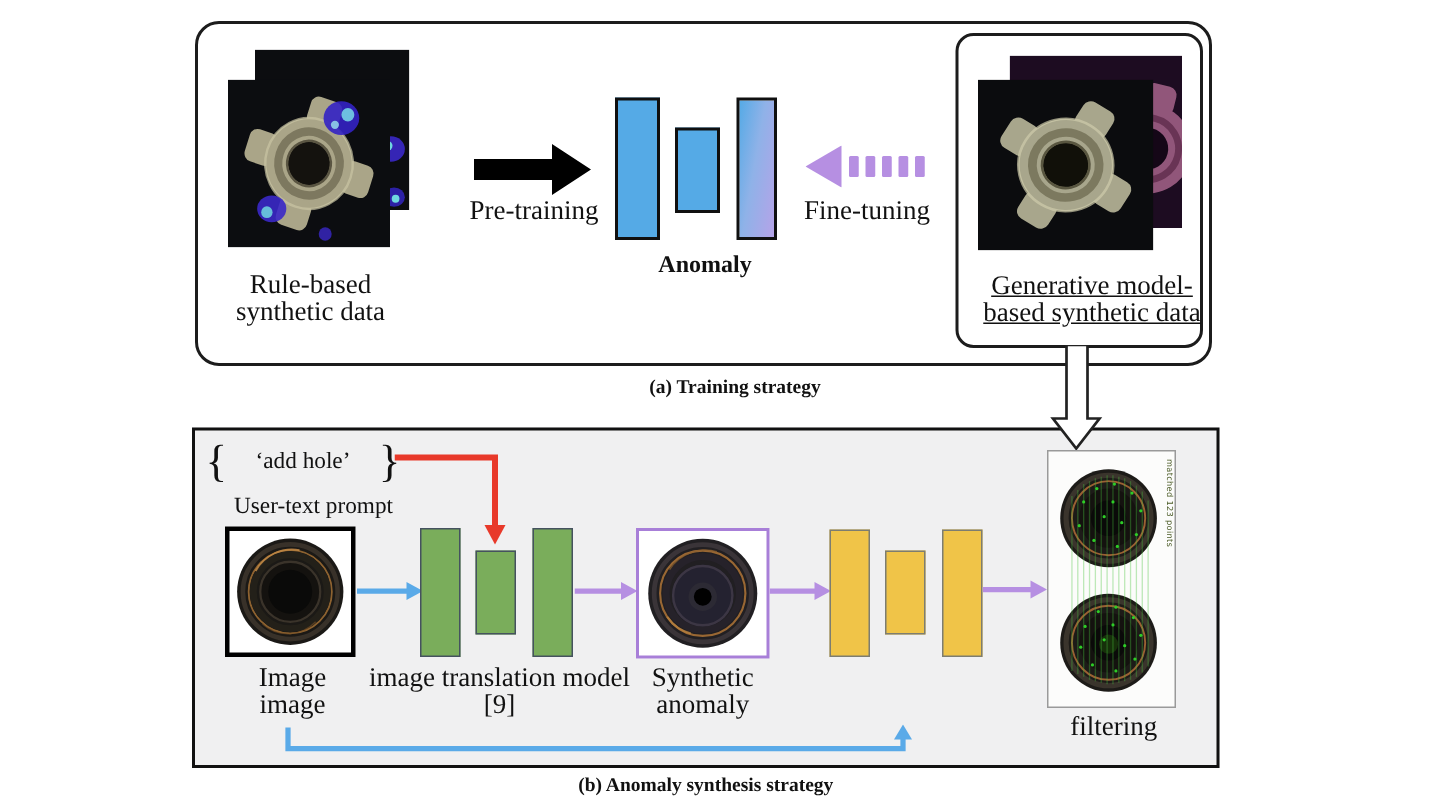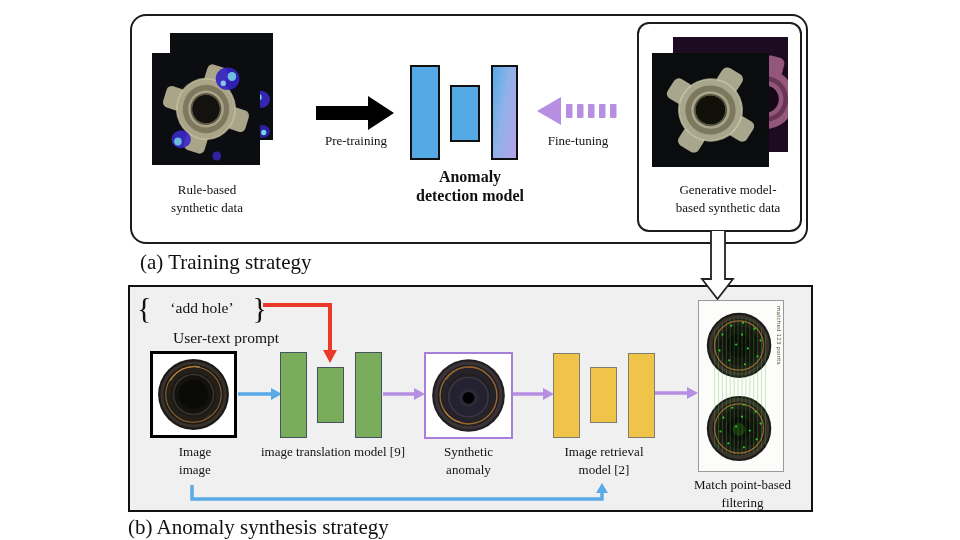--- a/index.html
+++ b/index.html
@@ -12,23 +12,23 @@
 
   
   .panel-a { left:130px; top:14px; width:678px; height:230px;
     border:2px solid #1c1c1c; border-radius:16px; background:#fff; }
   .gen-box { left:637px; top:22px; width:165px; height:210px;
     border:2px solid #1c1c1c; border-radius:12px; background:#fff; }
   .panel-b { left:128px; top:285px; width:685px; height:227px;
     border:2px solid #111; background:var(--panel_b_bg,#f0f0f1); }
 
   
-  .caption { font-weight:normal; font-size:21px; }
-  .lbl { font-size:13px; line-height:17.5px; text-align:center; }
-  .lbl-left { font-size:15.5px; text-align:right; }
+  .caption { font-weight:bold; font-size:13px; text-align:center; }
+  .lbl { font-size:18px; line-height:17.5px; text-align:center; }
+  .lbl-left { font-size:15.5px; text-align:center; }
   .bold { font-weight:bold; }
 
   
   .thumb { overflow:hidden; }
   .thumb svg { display:block; width:100%; height:100%; }
 
   
   .blue-rect { background:var(--model_blue,#55aae6); border:2.5px solid #101010; }
   .blue-grad { border:2.5px solid #101010;
     background:linear-gradient(100deg, var(--model_blue,#55aae6) 0%, #8fb2e8 45%, var(--model_gradient_end,#b5a3e8) 100%); }
@@ -109,21 +109,20 @@
       <polygon points="0,11 52,11 52,1 78,18 52,35 52,25 0,25" fill="var(--arrow_black,#000)"></polygon>
     </svg>
   </div>
   <div class="abs lbl" style="left:308px; top:132px; width:96px;">Pre-training</div>
 
   <div class="abs blue-rect" style="left:410px; top:65px; width:30px; height:95px;"></div>
   <div class="abs blue-rect" style="left:450px; top:85px; width:30px; height:57px;"></div>
   <div class="abs blue-grad" style="left:491px; top:65px; width:27px; height:95px;"></div>
   <div class="abs lbl bold" style="left:385px; top:167px; width:170px; font-size:16px; line-height:19px;">
     <div>Anomaly</div>
-    <div>detection model</div>
   </div>
 
   <div class="abs" style="left:537px; top:97px; width:80px; height:28px;">
     <svg width="80" height="28" viewBox="0 0 80 28">
       <polygon points="0,14 24,0 24,28" fill="var(--arrow_purple,#b68fe2)"></polygon>
       <g fill="var(--arrow_purple,#b68fe2)">
         <rect x="29" y="7" width="6.5" height="14" rx="1"></rect>
         <rect x="40" y="7" width="6.5" height="14" rx="1"></rect>
         <rect x="51" y="7" width="6.5" height="14" rx="1"></rect>
         <rect x="62" y="7" width="6.5" height="14" rx="1"></rect>
@@ -161,21 +160,21 @@
           <rect x="10" y="40" width="18" height="20" rx="5"></rect>
           <rect x="72" y="40" width="18" height="20" rx="5"></rect>
         </g>
         <circle cx="50" cy="50" r="27" fill="none" stroke="#cfccab" stroke-width="1.5" opacity="0.7"></circle>
         <circle cx="50" cy="50" r="19" fill="none" stroke="#7c795f" stroke-width="5"></circle>
         <circle cx="50" cy="50" r="13" fill="#111009"></circle>
         <circle cx="50" cy="50" r="13.5" fill="none" stroke="#595640" stroke-width="1.5"></circle>
       </g>
     </svg>
   </div>
-  <div class="abs lbl" style="left:640px; top:181px; width:176px; line-height:18px;">
+  <div class="abs lbl" style="left:640px; top:181px; width:176px; line-height:18px;text-decoration:underline;">
     <div>Generative model-</div>
     <div>based synthetic data</div>
   </div>
 
   <div class="abs caption" style="left:140px; top:250px; width:700px;">(a) Training strategy</div>
 
   <div class="abs" style="left:700px; top:230px; width:36px; height:70px; z-index:5;">
     <svg width="36" height="70" viewBox="0 0 36 70">
       <path d="M11,0 L11,49 L2,49 L17.5,69 L33,49 L25,49 L25,0 Z" fill="#ffffff" stroke="#222" stroke-width="1.8" stroke-linejoin="miter"></path>
     </svg>
@@ -258,24 +257,20 @@
   <div class="abs" style="left:513px; top:387px; width:41px; height:14px;">
     <svg width="41" height="14" viewBox="0 0 41 14">
       <line x1="0" y1="7" x2="31" y2="7" stroke="var(--arrow_purple,#b68fe2)" stroke-width="3.5"></line>
       <polygon points="30,1 41,7 30,13" fill="var(--arrow_purple,#b68fe2)"></polygon>
     </svg>
   </div>
 
   <div class="abs yellow-rect" style="left:553px; top:353px; width:27px; height:85px;"></div>
   <div class="abs yellow-rect" style="left:590px; top:367px; width:27px; height:56px;"></div>
   <div class="abs yellow-rect" style="left:628px; top:353px; width:27px; height:85px;"></div>
-  <div class="abs lbl" style="left:543px; top:443px; width:122px;">
-    <div>Image retrieval</div>
-    <div>model [2]</div>
-  </div>
 
   <div class="abs" style="left:655px; top:386px; width:43px; height:14px;">
     <svg width="43" height="14" viewBox="0 0 43 14">
       <line x1="0" y1="7" x2="33" y2="7" stroke="var(--arrow_purple,#b68fe2)" stroke-width="3.5"></line>
       <polygon points="32,1 43,7 32,13" fill="var(--arrow_purple,#b68fe2)"></polygon>
     </svg>
   </div>
 
   <div class="abs match-frame thumb" style="left:698px; top:300px; width:86px; height:172px; z-index:6;">
     <svg viewBox="0 0 86 172" preserveAspectRatio="none">
@@ -330,21 +325,20 @@
           <circle cx="30" cy="144" r="1.1"></circle>
           <circle cx="22" cy="132" r="1.1"></circle>
         <circle cx="38" cy="127" r="1.1"></circle>
           <circle cx="52" cy="131" r="1.1"></circle>
           <circle cx="44" cy="117" r="1.1"></circle>
       </g>
     </svg>
     <div class="match-rot">matched 123 points</div>
   </div>
   <div class="abs lbl" style="left:675px; top:476px; width:135px;">
-    <div>Match point-based</div>
     <div>filtering</div>
   </div>
 
   <div class="abs" style="left:188px; top:483px; width:422px; height:22px;">
     <svg width="422" height="22" viewBox="0 0 422 22">
       <path d="M4,2 L4,16 L414,16 L414,9" fill="none" stroke="var(--arrow_blue,#5aaae8)" stroke-width="3.5"></path>
       <polygon points="408,10 420,10 414,0" fill="var(--arrow_blue,#5aaae8)"></polygon>
     </svg>
   </div>
 

